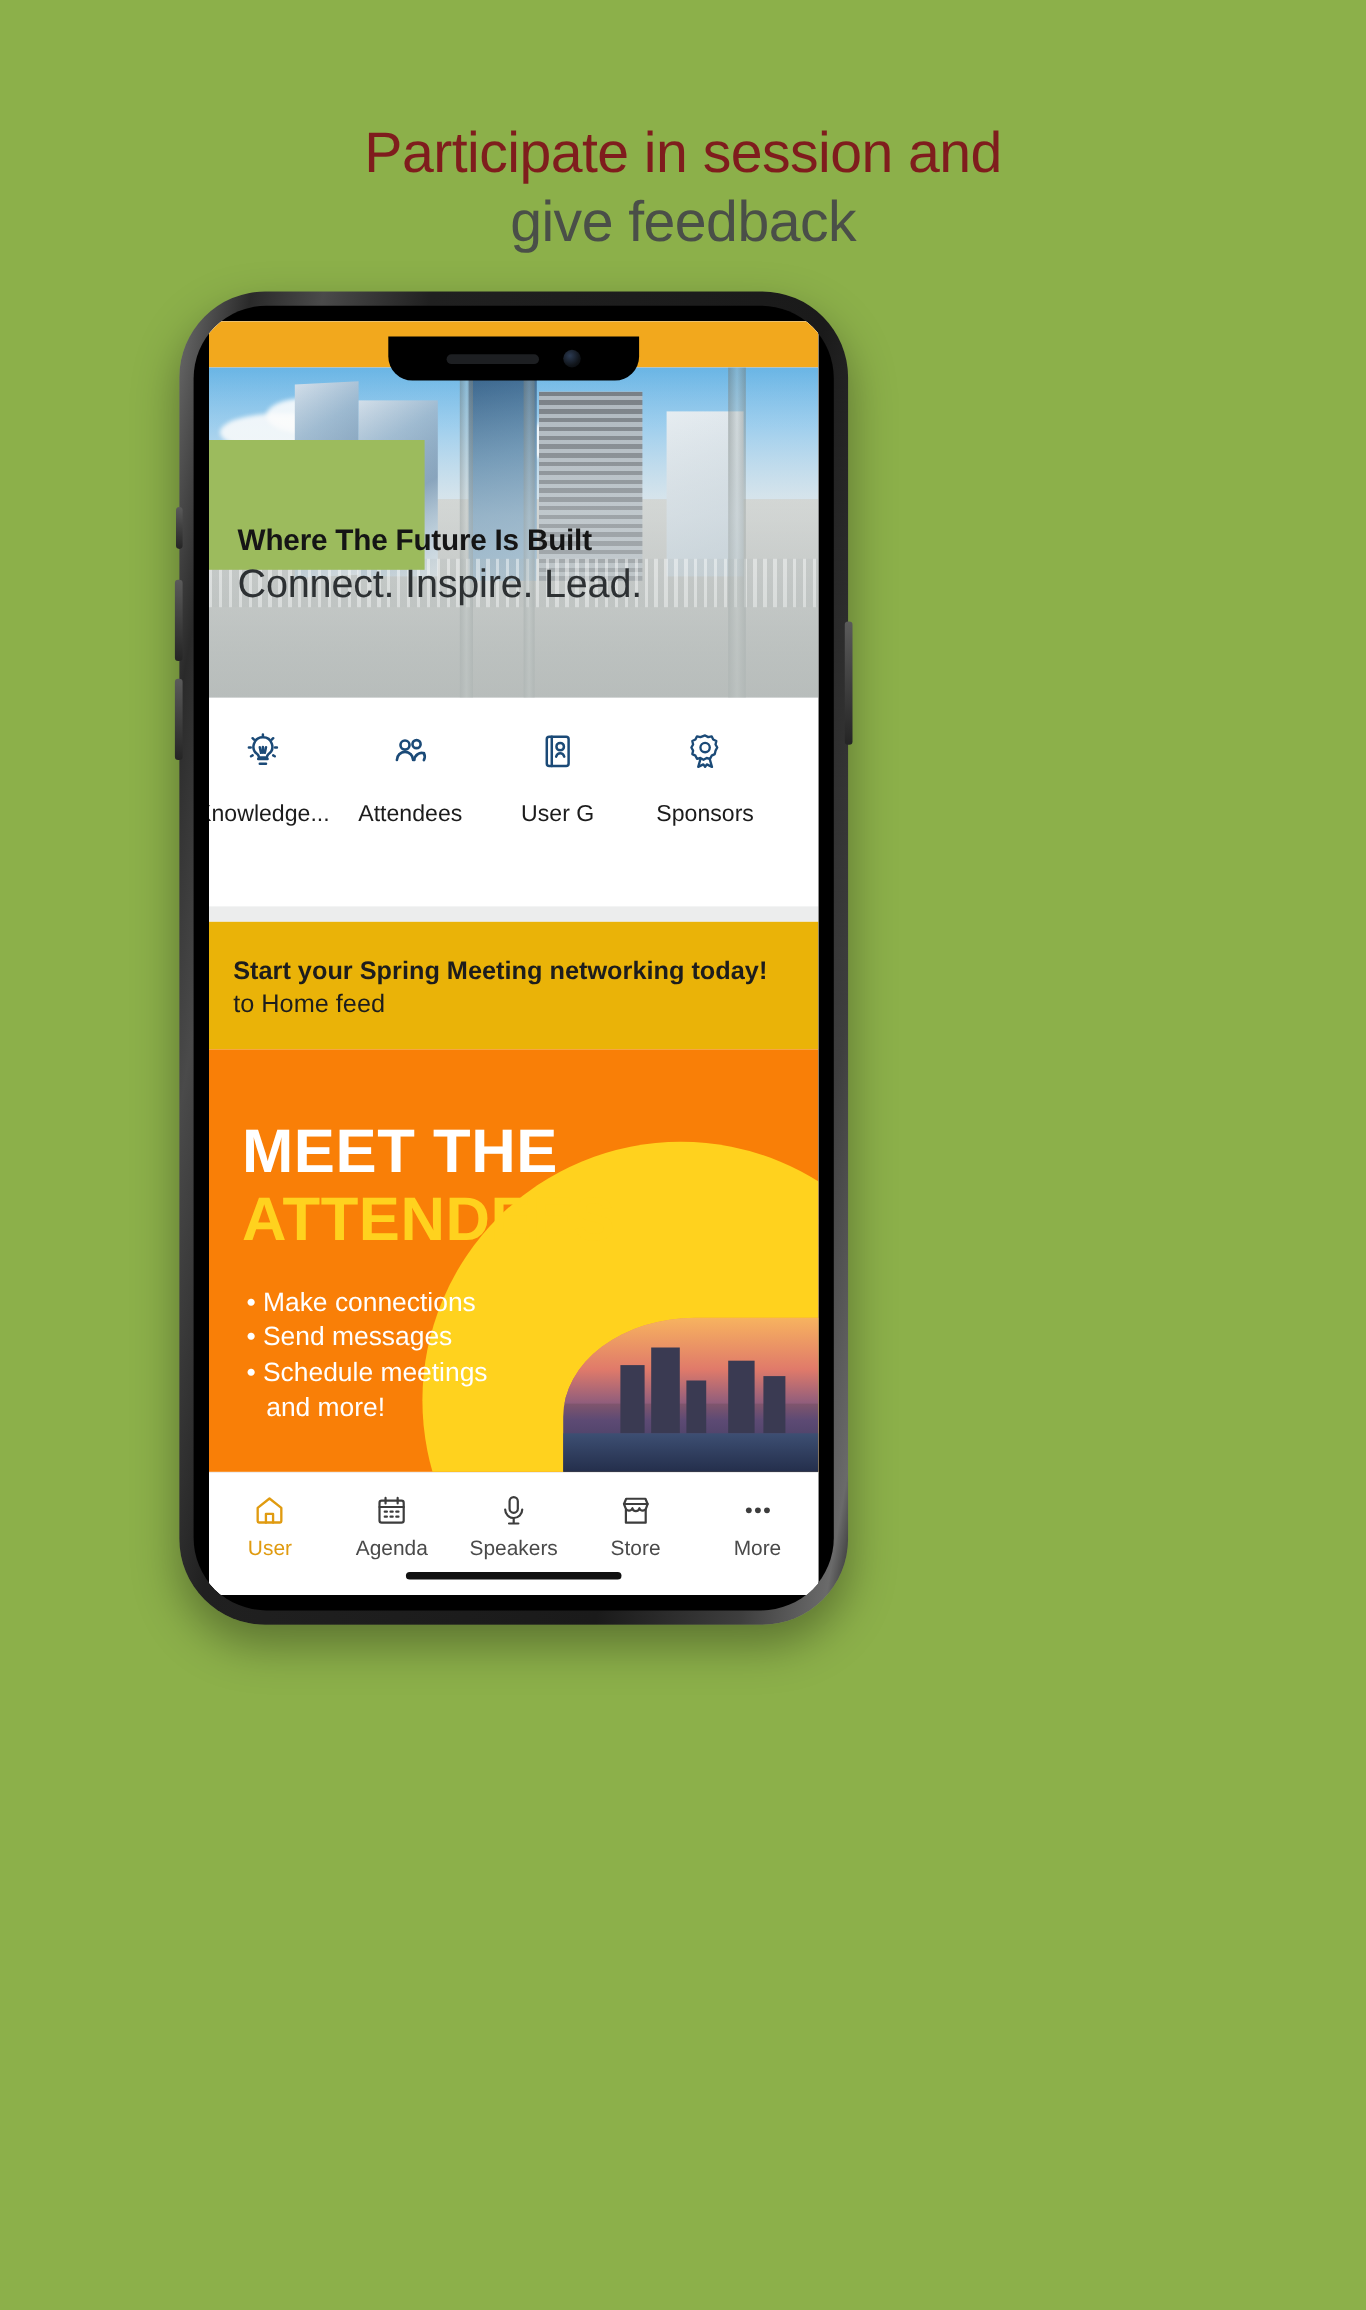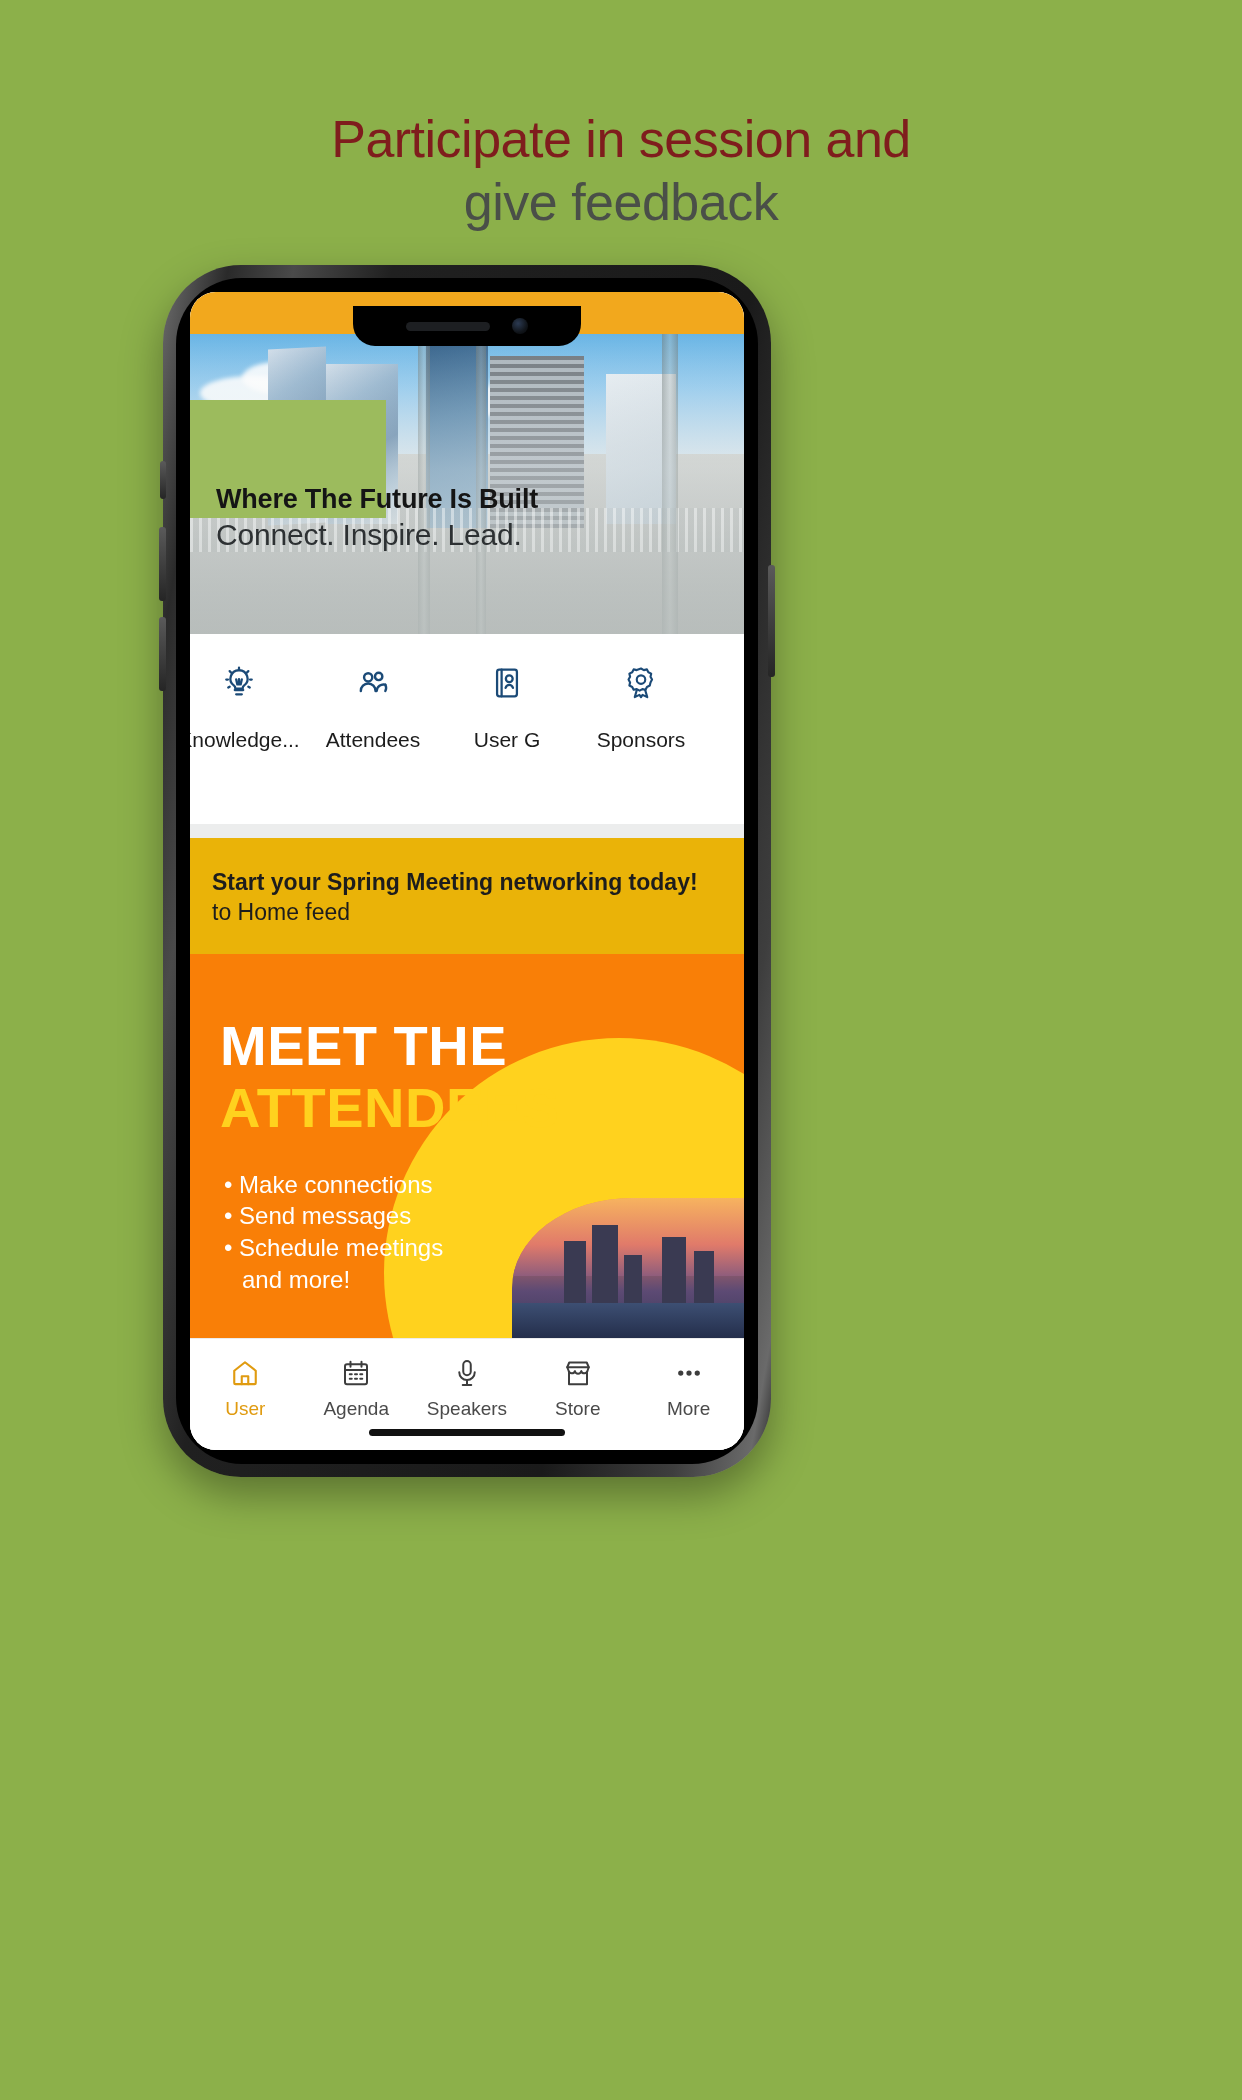--- a/index.html
+++ b/index.html
@@ -50,21 +50,21 @@
   .phone-inner {
     position: absolute;
     inset: 13px;
     border-radius: 66px;
     background: #000;
     overflow: hidden;
   }
   .screen {
     position: absolute;
     left: 14px; right: 14px; top: 14px; bottom: 14px;
-    border-radius: 26px;
+    border-radius: 6px;
     background: #fff;
     overflow: hidden;
   }
   
   .btn-side {
     position: absolute;
     background: linear-gradient(180deg,#5a5a5a,#252525);
     border-radius: 3px;
   }
   .btn-silent { left: -3px; top: 196px; width: 6px; height: 38px; }
@@ -179,21 +179,21 @@
   }
   .hero-title {
     font-size: 27px;
     font-weight: 700;
     color: #151515;
     letter-spacing: -0.2px;
     white-space: nowrap;
   }
   .hero-sub {
     margin-top: 3px;
-    font-size: 30px;
+    font-size: 36px;
     font-weight: 400;
     color: #2d3133;
     letter-spacing: -0.2px;
     white-space: nowrap;
   }
 
   
   .iconrow-wrap {
     flex: 0 0 auto;
     background: #fff;

